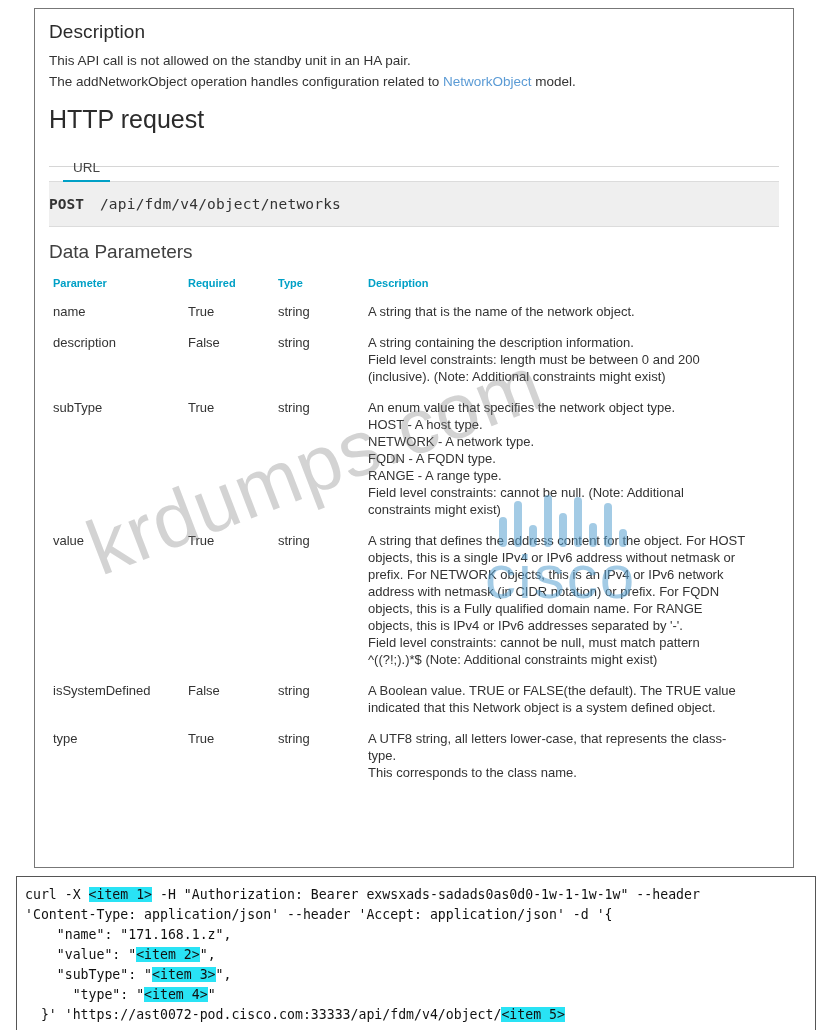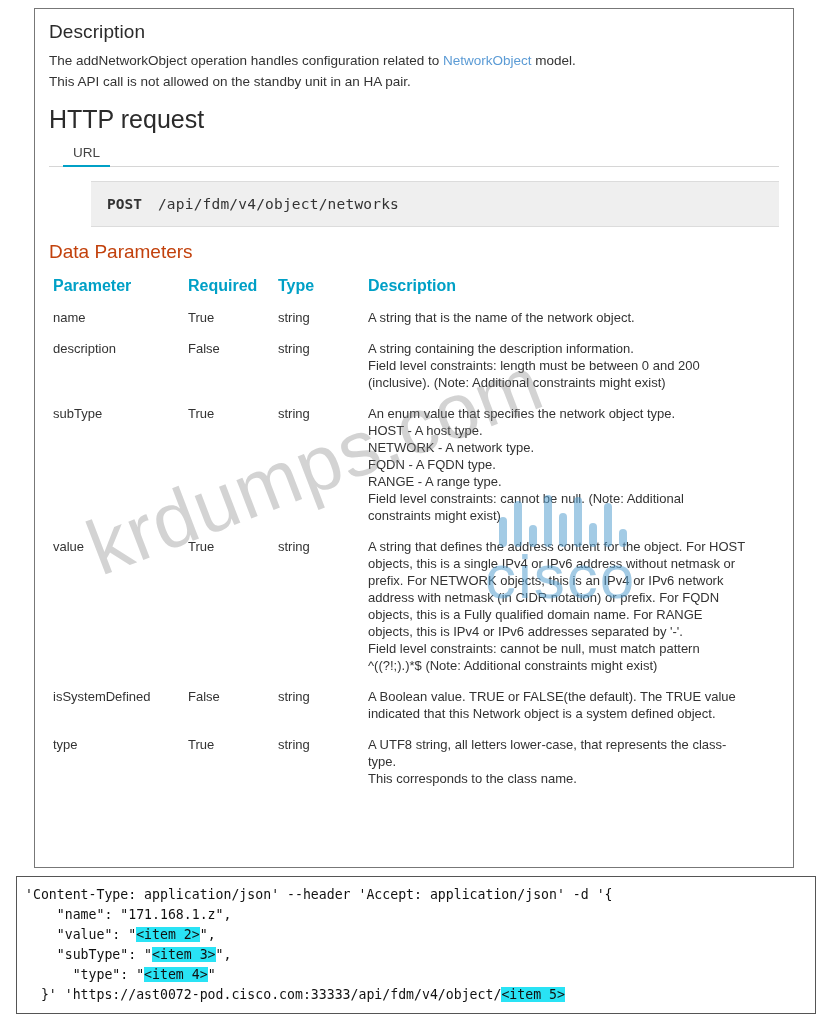--- a/index.html
+++ b/index.html
@@ -63,60 +63,58 @@
     padding-left: 14px;
     height: 26px;
   }
   .tab {
     display: inline-block;
     font-size: 13.5px;
     color: #444;
     padding: 2px 10px 5px 10px;
     border-bottom: 2px solid #00a0c6;
     position: relative;
-    top: 3px;
+    top: 18px;
   }
   .url-bar {
     margin-top: 14px;
     background: #efefef;
     border-top: 1px solid #dcdcdc;
     border-bottom: 1px solid #dcdcdc;
     height: 44px;
     display: flex;
     align-items: center;
-    padding-left: 16px;
-    margin-left: 42px;
   }
   .url-bar .method {
     font-family: "DejaVu Sans Mono", monospace;
     font-size: 14.5px;
     font-weight: bold;
     color: #333;
     margin-right: 16px;
   }
   .url-bar .path {
     font-family: "DejaVu Sans Mono", monospace;
     font-size: 14.5px;
     color: #333;
     letter-spacing: 0.2px;
   }
   h2.params-title {
     font-size: 19px;
     font-weight: 400;
-    color: #c2410c;
+    color: #404040;
     margin: 14px 0 10px 0;
   }
   table.params {
     width: 100%;
     border-collapse: collapse;
     table-layout: fixed;
   }
   table.params th {
     text-align: left;
-    font-size: 16px;
+    font-size: 11px;
     font-weight: 600;
     color: #00a0c6;
     padding: 4px 6px 10px 4px;
     vertical-align: top;
   }
   table.params td {
     font-size: 13px;
     color: #333;
     padding: 4px 6px 10px 4px;
     vertical-align: top;
@@ -193,23 +191,23 @@
 </style>
 </head>
 <body>
 
 <div class="page">
 
   <div class="doc-panel">
 
     <h2 class="sec-title">Description</h2>
 
+    <p class="body-line">This API call is not allowed on the standby unit in an HA pair.</p>
+
     <p class="body-line"><span>The addNetworkObject operation handles configuration related to </span><a class="inline-link" href="#">NetworkObject</a><span> model.</span></p>
-
-    <p class="body-line">This API call is not allowed on the standby unit in an HA pair.</p>
 
     <h2 class="http-title">HTTP request</h2>
 
     <div class="tabs">
       <span class="tab">URL</span>
     </div>
 
     <div class="url-bar">
       <span class="method">POST</span>
       <span class="path">/api/fdm/v4/object/networks</span>
@@ -313,20 +311,21 @@
           <i style="height:50px"></i>
           <i style="height:24px"></i>
           <i style="height:44px"></i>
           <i style="height:18px"></i>
       </div>
       <div class="word">cisco</div>
     </div>
   </div>
 
   <div class="curl-panel">
+    <div class="curl-line"><span>curl -X </span><span class="hl">&lt;item 1&gt;</span><span> -H "Authorization: Bearer exwsxads-sadads0as0d0-1w-1-1w-1w" --header</span></div>
     <div class="curl-line">'Content-Type: application/json' --header 'Accept: application/json' -d '{</div>
     <div class="curl-line">    "name": "171.168.1.z",</div>
     <div class="curl-line"><span>    "value": "</span><span class="hl">&lt;item 2&gt;</span><span>",</span></div>
     <div class="curl-line"><span>    "subType": "</span><span class="hl">&lt;item 3&gt;</span><span>",</span></div>
     <div class="curl-line"><span>      "type": "</span><span class="hl">&lt;item 4&gt;</span><span>"</span></div>
     <div class="curl-line"><span>  }' 'https://ast0072-pod.cisco.com:33333/api/fdm/v4/object/</span><span class="hl">&lt;item 5&gt;</span><span></span></div>
   </div>
 
 </div>
 

